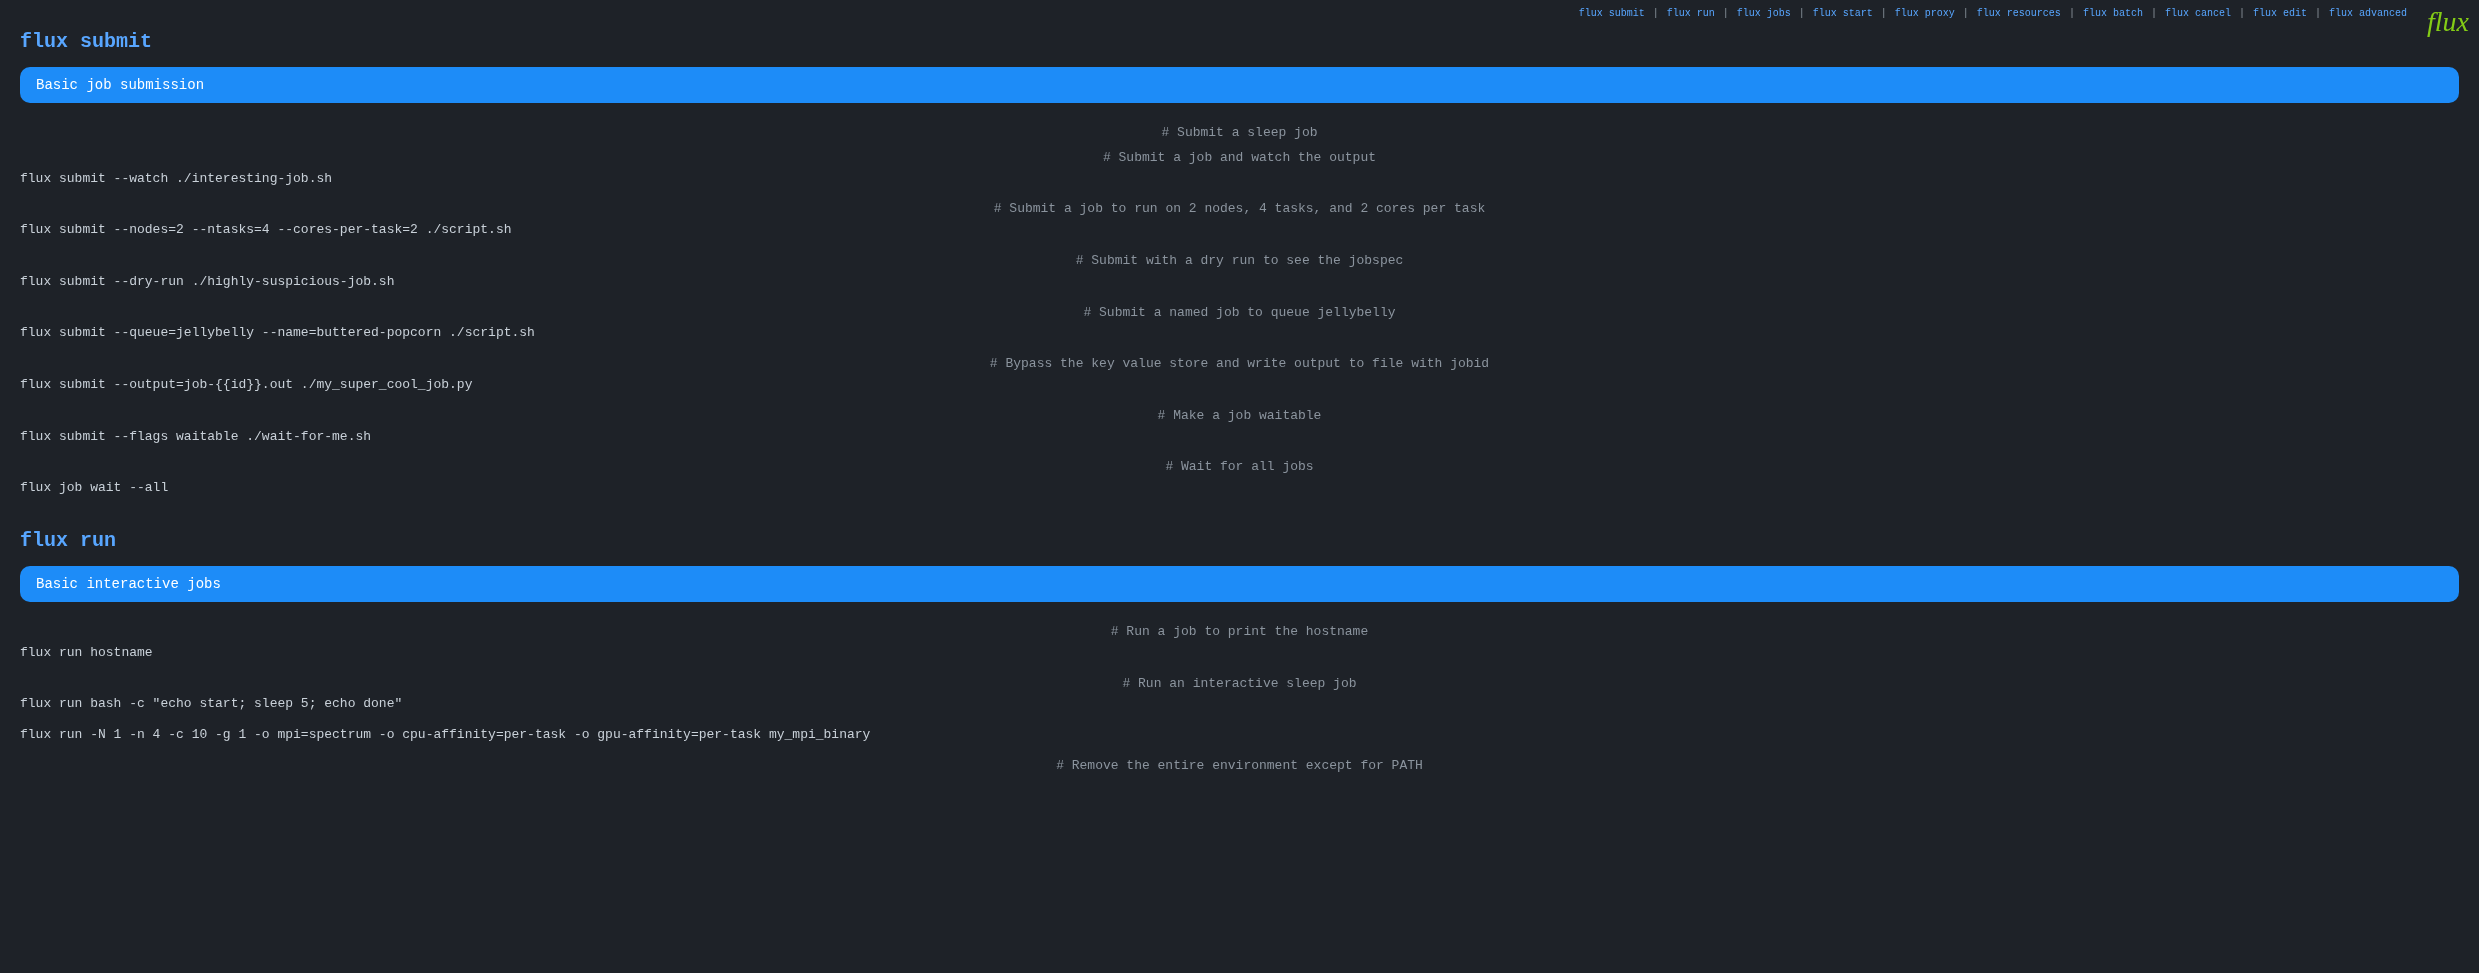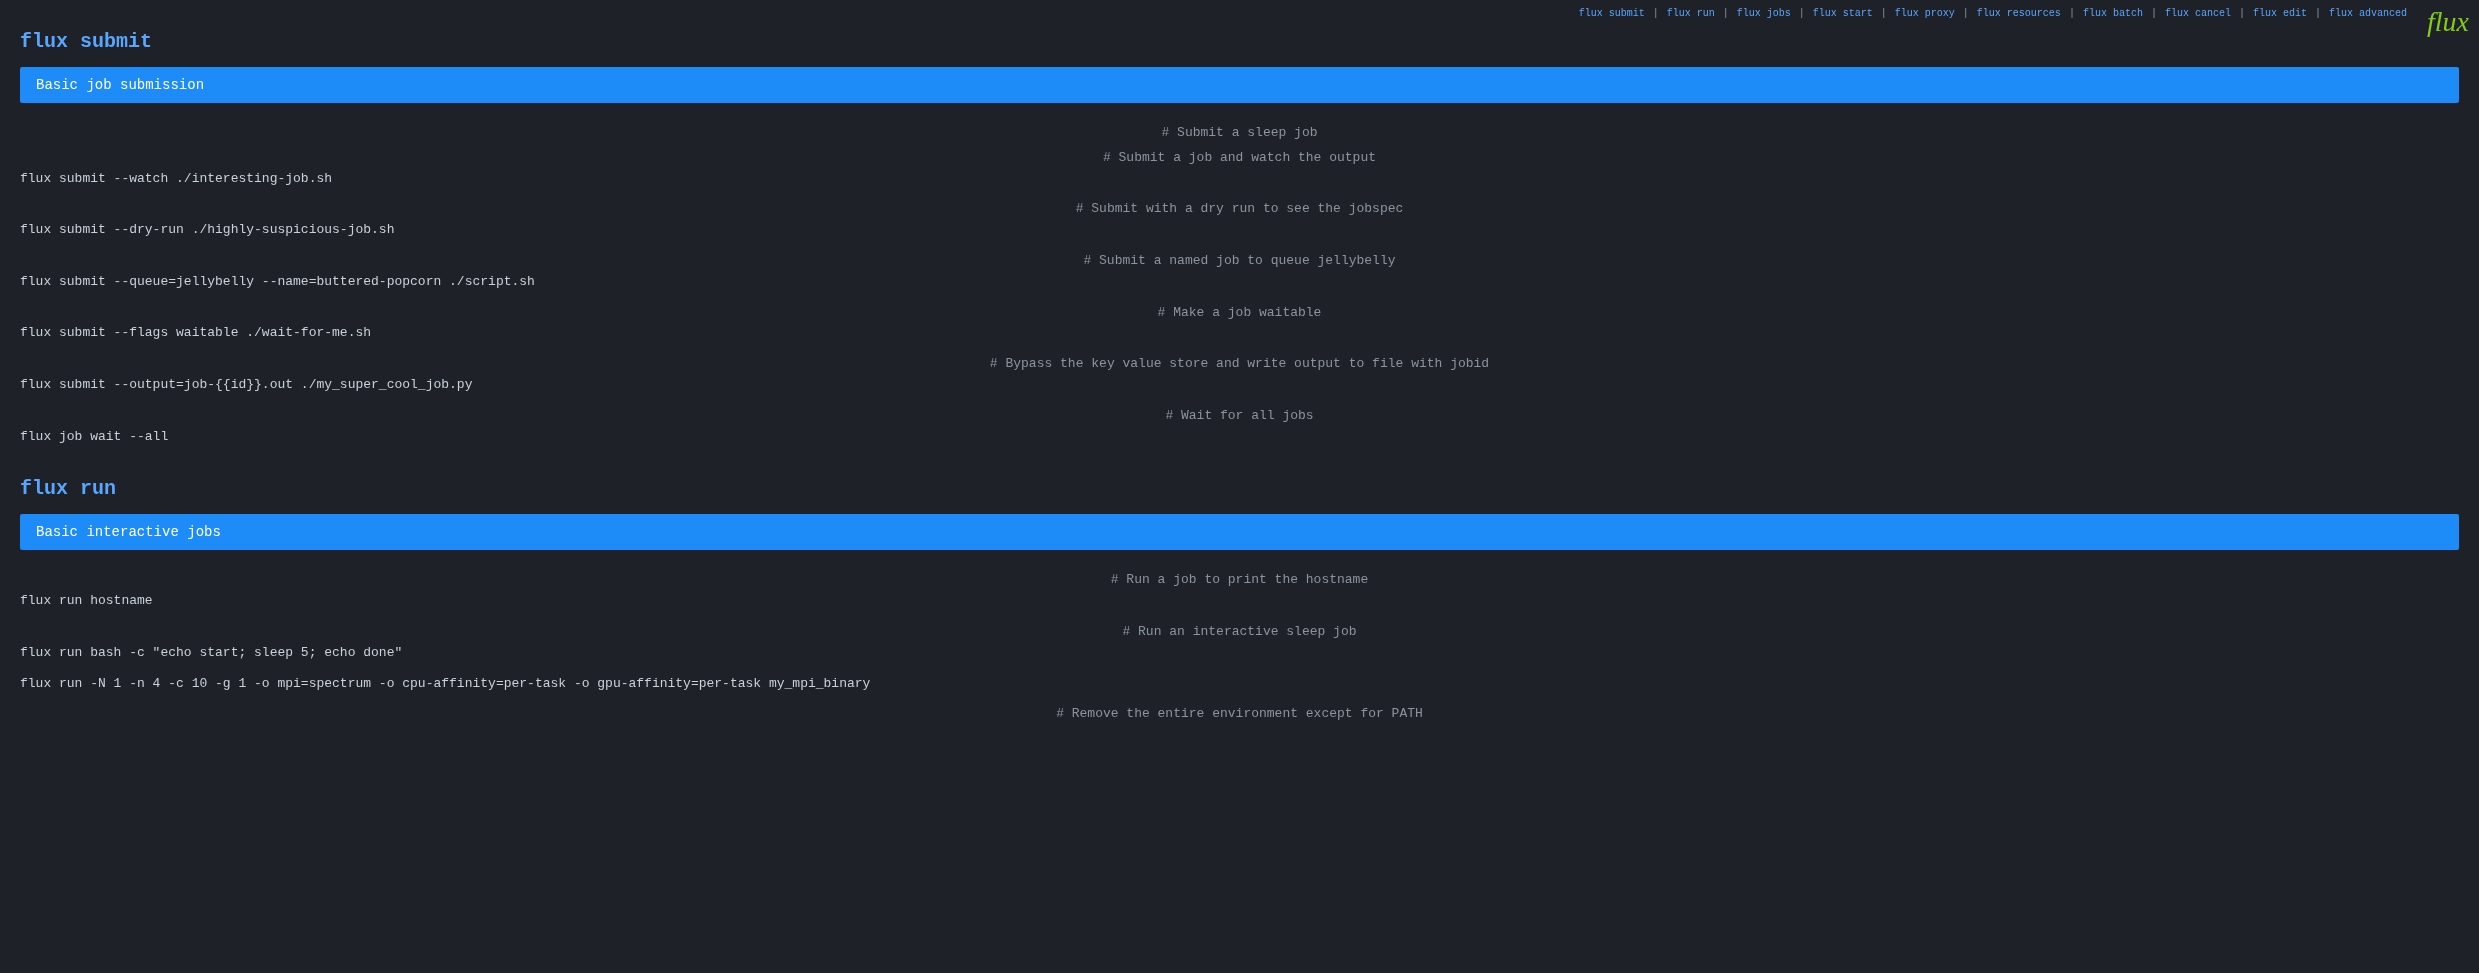--- a/index.html
+++ b/index.html
@@ -48,21 +48,21 @@
     .section-title.run-title {
       margin-top: 30px;
     }
     .blue-bar {
       background-color: #1d8cf8;
       color: #ffffff;
       padding: 10px 16px;
       font-size: 14px;
       font-weight: 500;
       margin-bottom: 20px;
-      border-radius: 2px;
+      border-radius: 10px;
     }
     .code-block {
       margin-bottom: 4px;
       line-height: 1.6;
     }
     .code-comment {
       color: #8b949e;
       display: block;
       text-align: center;
     }
@@ -91,34 +91,38 @@
       <div class="section-title">flux submit</div>
       <div class="blue-bar">Basic job submission</div>
       <div class="code-block">
         <span class="code-comment"># Submit a sleep job</span>
       </div>
       <div class="code-block">
         <span class="code-comment"># Submit a job and watch the output</span>
         <span class="code-command">flux submit --watch ./interesting-job.sh</span>
       </div>
       <div class="code-block">
+        <span class="code-comment"># Submit a job to run on 2 nodes, 4 tasks, and 2 cores per task</span>
+        <span class="code-command">flux submit --nodes=2 --ntasks=4 --cores-per-task=2 ./script.sh</span>
+      </div>
+      <div class="code-block">
         <span class="code-comment"># Submit with a dry run to see the jobspec</span>
         <span class="code-command">flux submit --dry-run ./highly-suspicious-job.sh</span>
       </div>
       <div class="code-block">
         <span class="code-comment"># Submit a named job to queue jellybelly</span>
         <span class="code-command">flux submit --queue=jellybelly --name=buttered-popcorn ./script.sh</span>
       </div>
       <div class="code-block">
+        <span class="code-comment"># Bypass the key value store and write output to file with jobid</span>
+        <span class="code-command">flux submit --output=job-{{id}}.out ./my_super_cool_job.py</span>
+      </div>
+      <div class="code-block">
         <span class="code-comment"># Make a job waitable</span>
         <span class="code-command">flux submit --flags waitable ./wait-for-me.sh</span>
-      </div>
-      <div class="code-block">
-        <span class="code-comment"># Bypass the key value store and write output to file with jobid</span>
-        <span class="code-command">flux submit --output=job-{{id}}.out ./my_super_cool_job.py</span>
       </div>
       <div class="code-block">
         <span class="code-comment"># Wait for all jobs</span>
         <span class="code-command">flux job wait --all</span>
       </div>
       <div class="section-title run-title">flux run</div>
       <div class="blue-bar">Basic interactive jobs</div>
       <div class="code-block">
         <span class="code-comment"># Run a job to print the hostname</span>
         <span class="code-command">flux run hostname</span>

